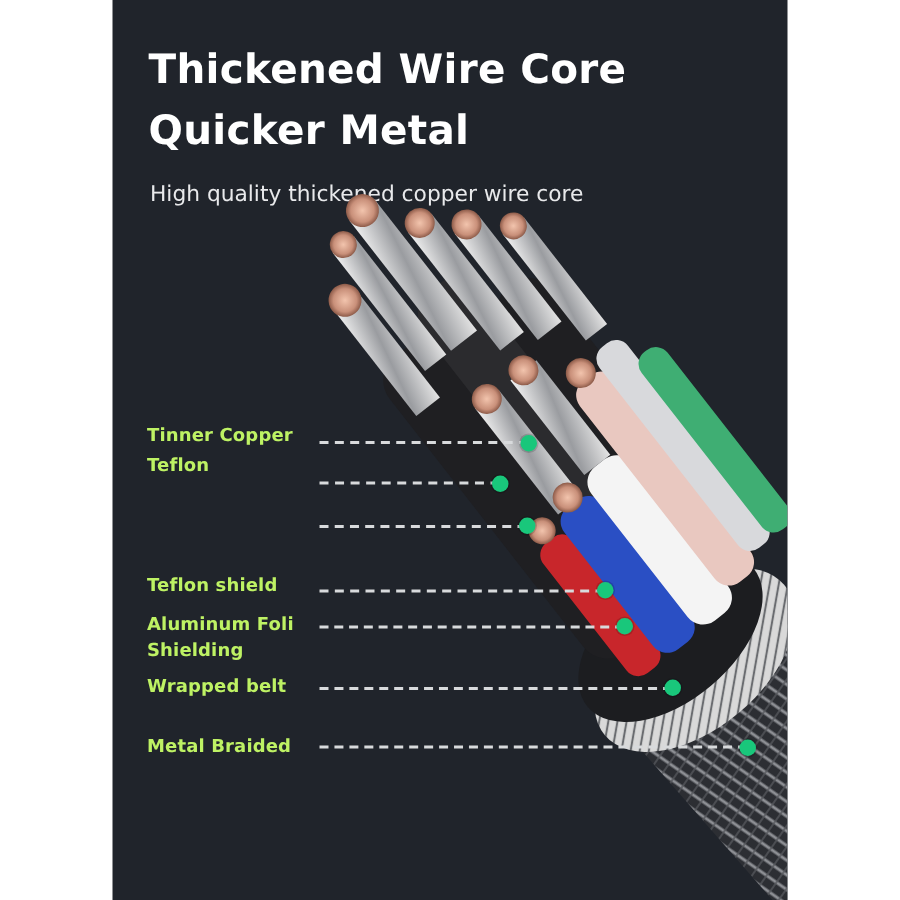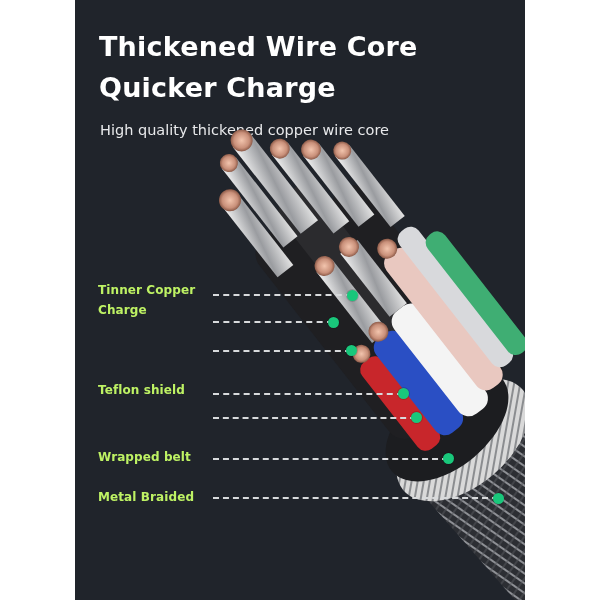--- a/index.html
+++ b/index.html
@@ -31,21 +31,21 @@
     }
     svg.cable { position: absolute; left: 0; top: 0; }
   </style>
 </head>
 <body>
 
 <div class="panel">
 
   <h1 class="title">
     <span>Thickened Wire Core</span>
-    <span>Quicker Charge</span>
+    <span>Quicker Metal</span>
   </h1>
   <p class="subtitle">High quality thickened copper wire core</p>
 
   <svg class="cable" width="450" height="600" viewBox="0 0 450 600">
     <defs>
       <linearGradient id="steel" x1="0" y1="0" x2="1" y2="1">
         <stop offset="0" stop-color="#f1f1f1"></stop>
         <stop offset="0.5" stop-color="#9a9ca0"></stop>
         <stop offset="1" stop-color="#e4e4e4"></stop>
       </linearGradient>
@@ -130,24 +130,28 @@
   <div class="leader" style="left:138px; top:458px; width:235px;"></div>
   <div class="dot" style="left:368px; top:453px;"></div>
 
   <div class="leader" style="left:138px; top:497px; width:285px;"></div>
   <div class="dot" style="left:418px; top:493px;"></div>
 
   <div class="label" style="top:282px;">
     <div>Tinner Copper</div>
   </div>
   <div class="label" style="top:302px;">
-    <div>Charge</div>
+    <div>Teflon</div>
   </div>
   <div class="label" style="top:382px;">
     <div>Teflon shield</div>
+  </div>
+  <div class="label" style="top:408px;">
+    <div>Aluminum Foli</div>
+    <div>Shielding</div>
   </div>
   <div class="label" style="top:489px;">
     <div>Metal Braided</div>
   </div>
   <div class="label" style="top:449px;">
     <div>Wrapped belt</div>
   </div>
 
 </div>
 

